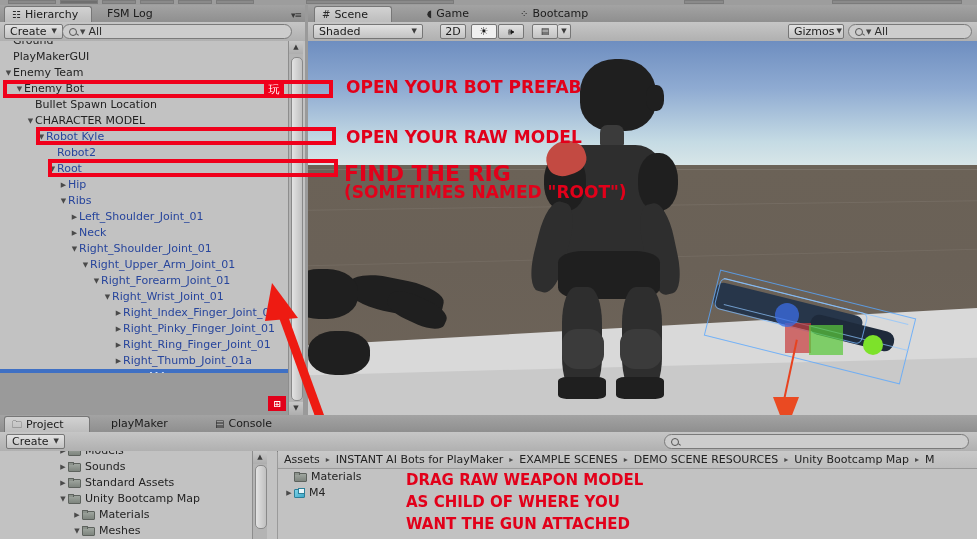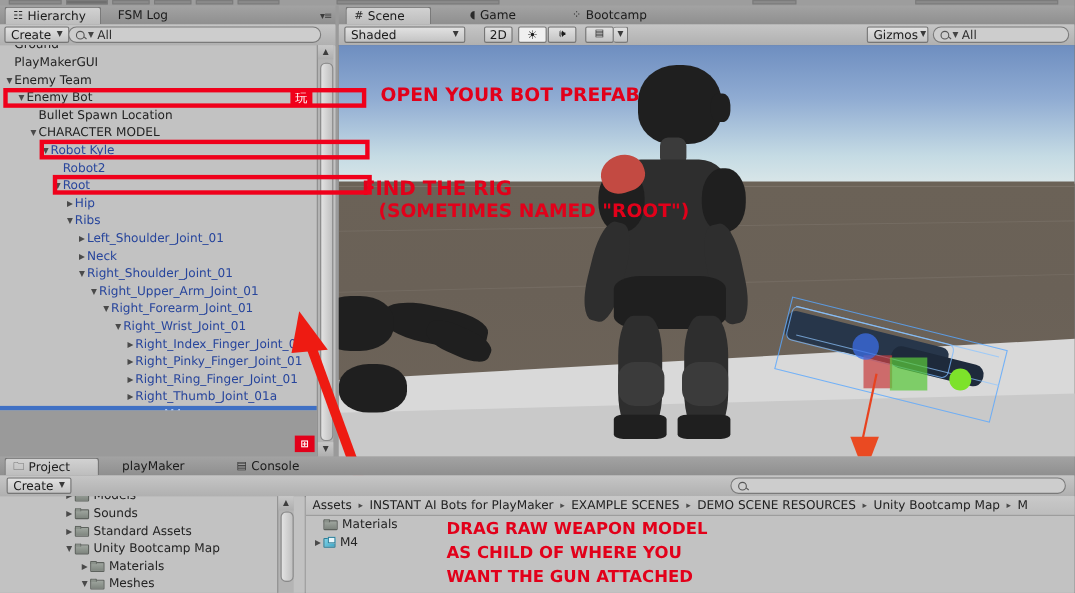--- a/index.html
+++ b/index.html
@@ -370,21 +370,22 @@
         <div style="position:absolute;left:72px;top:42px;width:26px;height:30px;background:rgba(200,60,60,.7);"></div>
         <div style="position:absolute;left:96px;top:44px;width:34px;height:30px;background:rgba(90,200,60,.72);"></div>
         <div style="position:absolute;left:62px;top:22px;width:24px;height:24px;background:rgba(60,110,230,.75);border-radius:50%;"></div>
         <div style="position:absolute;left:150px;top:54px;width:20px;height:20px;background:#7de22a;border-radius:50%;"></div>
 
         <div style="position:absolute;left:76px;top:58px;width:2px;height:66px;background:#e8421f;transform:rotate(12deg);"></div>
         <div style="position:absolute;left:60px;top:116px;width:0;height:0;border-left:13px solid transparent;border-right:13px solid transparent;border-top:34px solid #ea4a22;"></div>
       </div>
 
       <div class="ann" style="left:38px;top:36px;font-size:17px;">OPEN YOUR BOT PREFAB</div>
-      <div class="ann" style="left:21px;top:120px;font-size:18px;">FIND THE RIG</div>
+      <div class="ann" style="left:38px;top:86px;font-size:17px;">OPEN YOUR RAW MODEL</div>
+      <div class="ann" style="left:36px;top:120px;font-size:22px;">FIND THE RIG</div>
       <div class="ann" style="left:36px;top:141px;font-size:17px;">(SOMETIMES NAMED "ROOT")</div>
     </div>
   </div>
 
   <div class="redbox" style="left:3px;top:80px;width:330px;height:18px;"></div>
   <div class="redbox" style="left:36px;top:127px;width:300px;height:18px;"></div>
   <div class="redbox" style="left:48px;top:159px;width:290px;height:18px;"></div>
 
   <div style="position:absolute;left:264px;top:82px;width:20px;height:15px;background:#f0001b;color:#fff;font-size:11px;text-align:center;line-height:15px;">玩</div>
 

